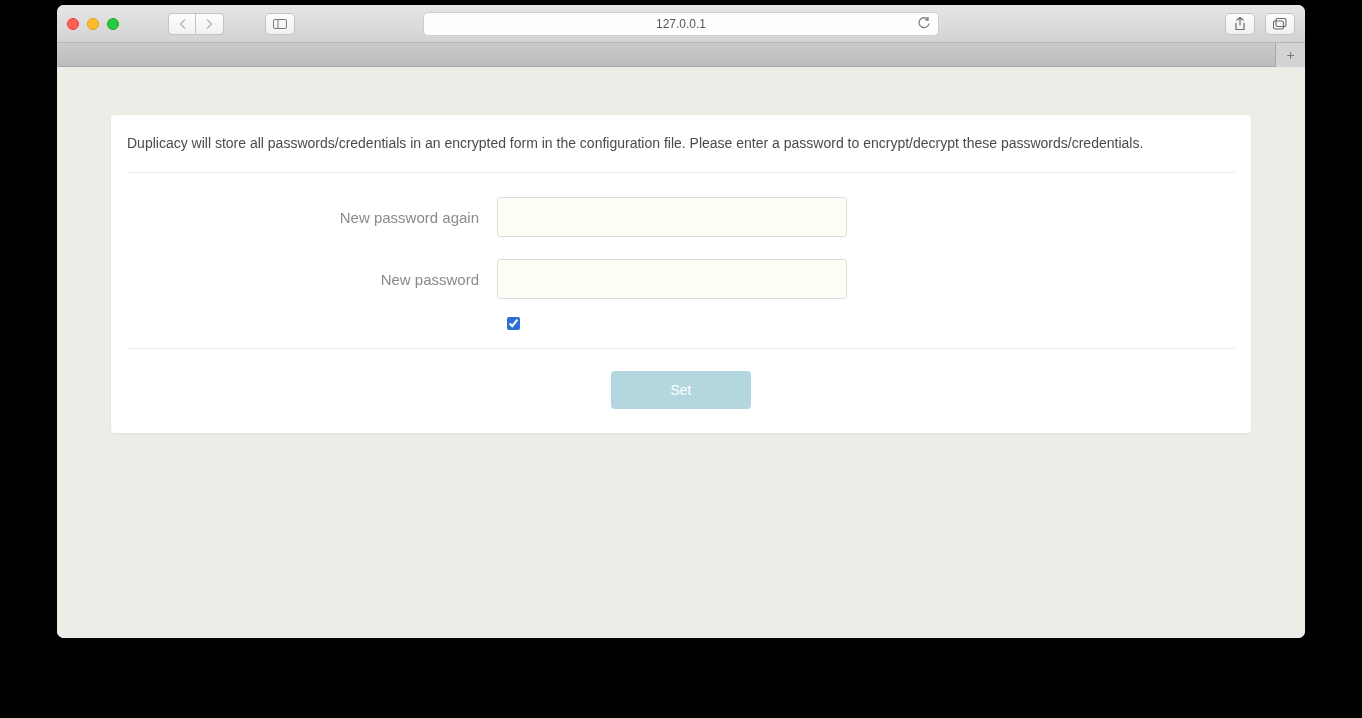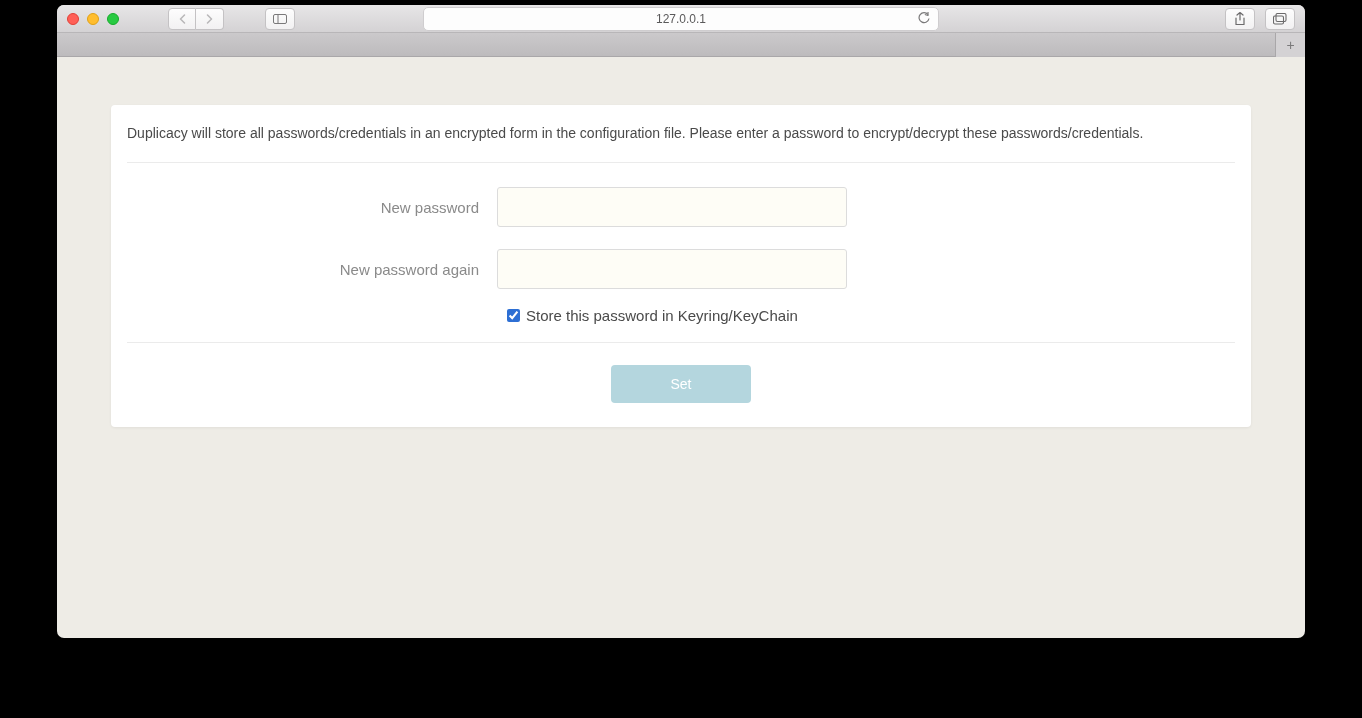--- a/index.html
+++ b/index.html
@@ -19,21 +19,21 @@
       left: 57px;
       top: 5px;
       width: 1248px;
       height: 633px;
       background: #eeece6;
       border-radius: 7px;
       overflow: hidden;
       box-shadow: 0 20px 60px rgba(0,0,0,0.3);
     }
     .titlebar {
-      height: 28px;
+      height: 38px;
       background: linear-gradient(to bottom, #e7e6e7 0%, #d4d2d4 100%);
       border-bottom: 1px solid #b8b6b8;
       display: flex;
       align-items: center;
       padding: 0 10px;
       position: relative;
       gap: 31px;
     }
     .traffic-lights {
       display: flex;
@@ -271,30 +271,29 @@
     </div>
   </div>
   <div class="tab-strip">
     <div class="new-tab">+</div>
   </div>
   <div class="content-area">
     <div class="card">
       <p class="intro-text">Duplicacy will store all passwords/credentials in an encrypted form in the configuration file. Please enter a password to encrypt/decrypt these passwords/credentials.</p>
       <hr class="divider">
       <div class="form-row">
+        <label class="form-label">New password again</label>
+        <input type="password" class="form-input" value="" style="">
+      </div>
+      <div class="form-row">
         <label class="form-label">New password</label>
         <input type="password" class="form-input" value="" style="">
       </div>
-      <div class="form-row">
-        <label class="form-label">New password again</label>
-        <input type="password" class="form-input" value="" style="">
-      </div>
       <div class="checkbox-row">
         <input type="checkbox" id="kc" checked="" style="">
-        <label for="kc" class="checkbox-label">Store this password in Keyring/KeyChain</label>
       </div>
       <hr class="divider2">
       <div class="button-row">
         <button class="set-button">Set</button>
       </div>
     </div>
   </div>
 </div>
 
 </body></html>

